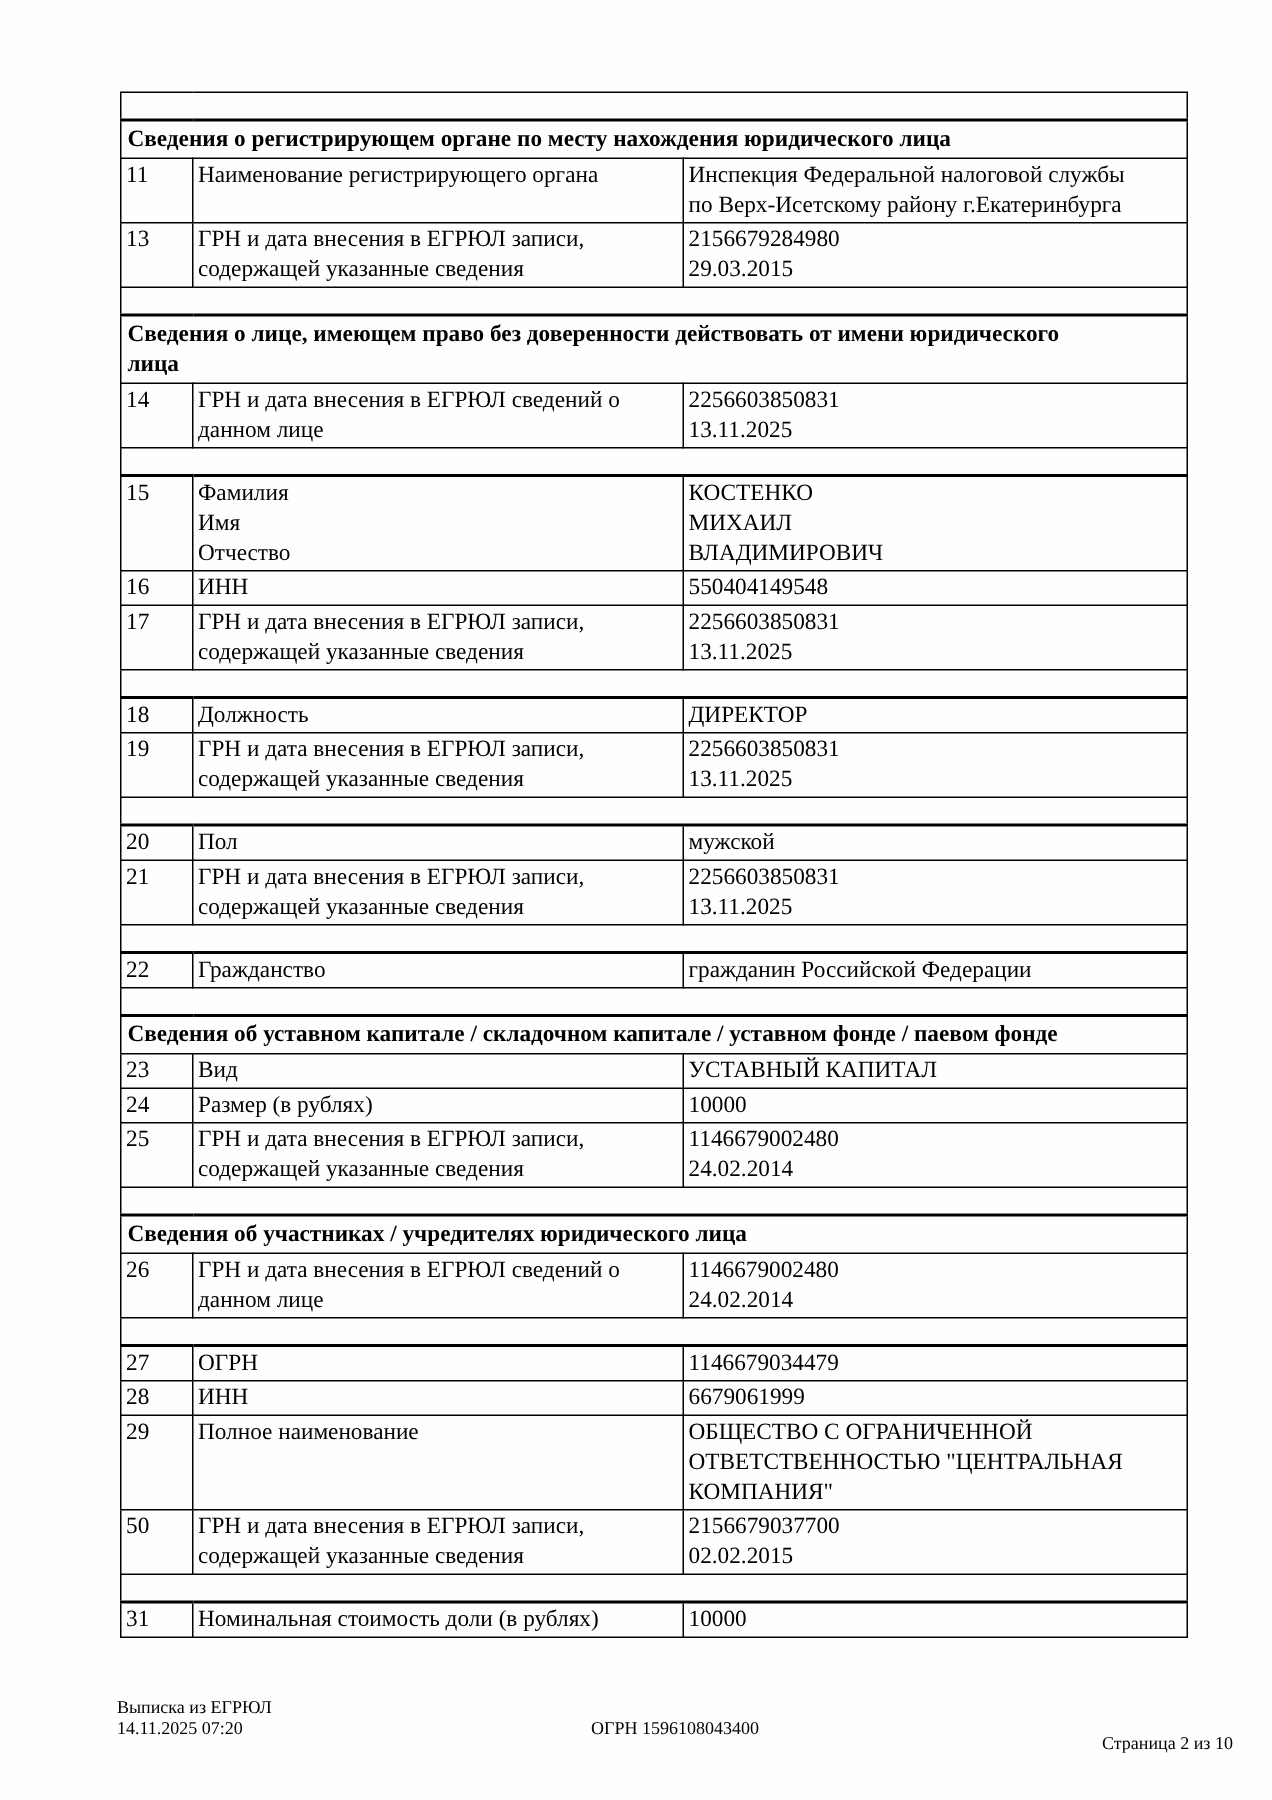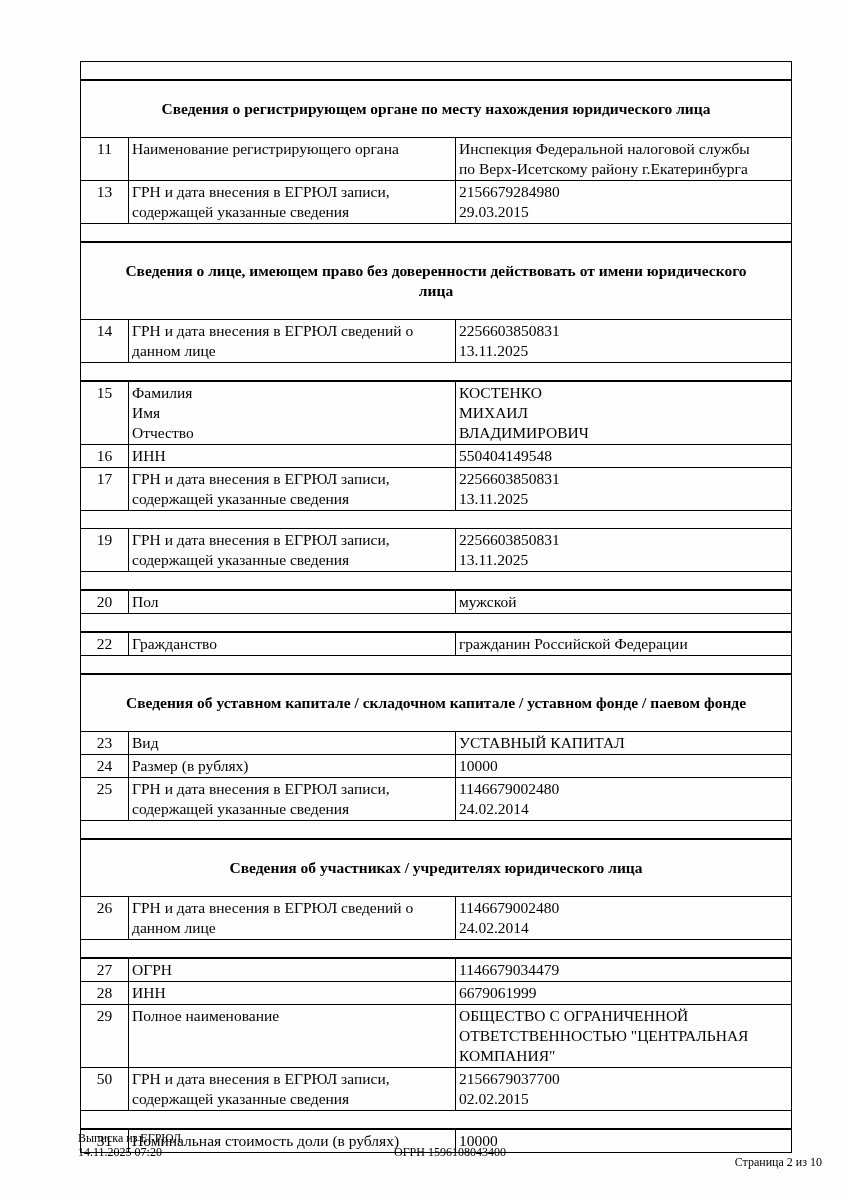--- a/index.html
+++ b/index.html
@@ -27,40 +27,38 @@
   }
   table.egrul td {
     border: 1px solid #000;
     font-size: 15.5px;
     line-height: 20px;
     vertical-align: top;
     padding: 1px 3px;
     overflow: hidden;
   }
   td.num-cell {
-    text-align: center;
     padding-left: 0;
     padding-right: 0;
   }
   td.label-cell, td.value-cell {
     white-space: pre-line;
     word-wrap: break-word;
     margin-top: 24px;
   }
   tr.spacer-row td {
     height: 17px;
     border-left: none;
     border-right: none;
     padding: 0;
   }
   tr.section-row td {
     font-weight: bold;
-    text-align: center;
     font-size: 15.5px;
-    padding: 18px 4px;
+    padding: 2px 4px;
     white-space: pre-line;
   }
   tr.block-start td {
     border-top: 2px solid #000;
   }
   .footer {
     position: absolute;
     left: 78px;
     right: 26px;
     top: 1131px;
@@ -152,34 +150,46 @@
         <tr>
           <td class="num-cell">17</td>
           <td class="label-cell">ГРН и дата внесения в ЕГРЮЛ записи,
 содержащей указанные сведения</td>
           <td class="value-cell">2256603850831
 13.11.2025</td>
         </tr>
         <tr class=" spacer-row">
           <td colspan="3"></td>
         </tr>
+        <tr class="block-start">
+          <td class="num-cell">18</td>
+          <td class="label-cell">Должность</td>
+          <td class="value-cell">ДИРЕКТОР</td>
+        </tr>
         <tr>
           <td class="num-cell">19</td>
           <td class="label-cell">ГРН и дата внесения в ЕГРЮЛ записи,
 содержащей указанные сведения</td>
           <td class="value-cell">2256603850831
 13.11.2025</td>
         </tr>
         <tr class=" spacer-row">
           <td colspan="3"></td>
         </tr>
         <tr class="block-start">
           <td class="num-cell">20</td>
           <td class="label-cell">Пол</td>
           <td class="value-cell">мужской</td>
+        </tr>
+        <tr>
+          <td class="num-cell">21</td>
+          <td class="label-cell">ГРН и дата внесения в ЕГРЮЛ записи,
+содержащей указанные сведения</td>
+          <td class="value-cell">2256603850831
+13.11.2025</td>
         </tr>
         <tr class=" spacer-row">
           <td colspan="3"></td>
         </tr>
         <tr class="block-start">
           <td class="num-cell">22</td>
           <td class="label-cell">Гражданство</td>
           <td class="value-cell">гражданин Российской Федерации</td>
         </tr>
         <tr class=" spacer-row">

